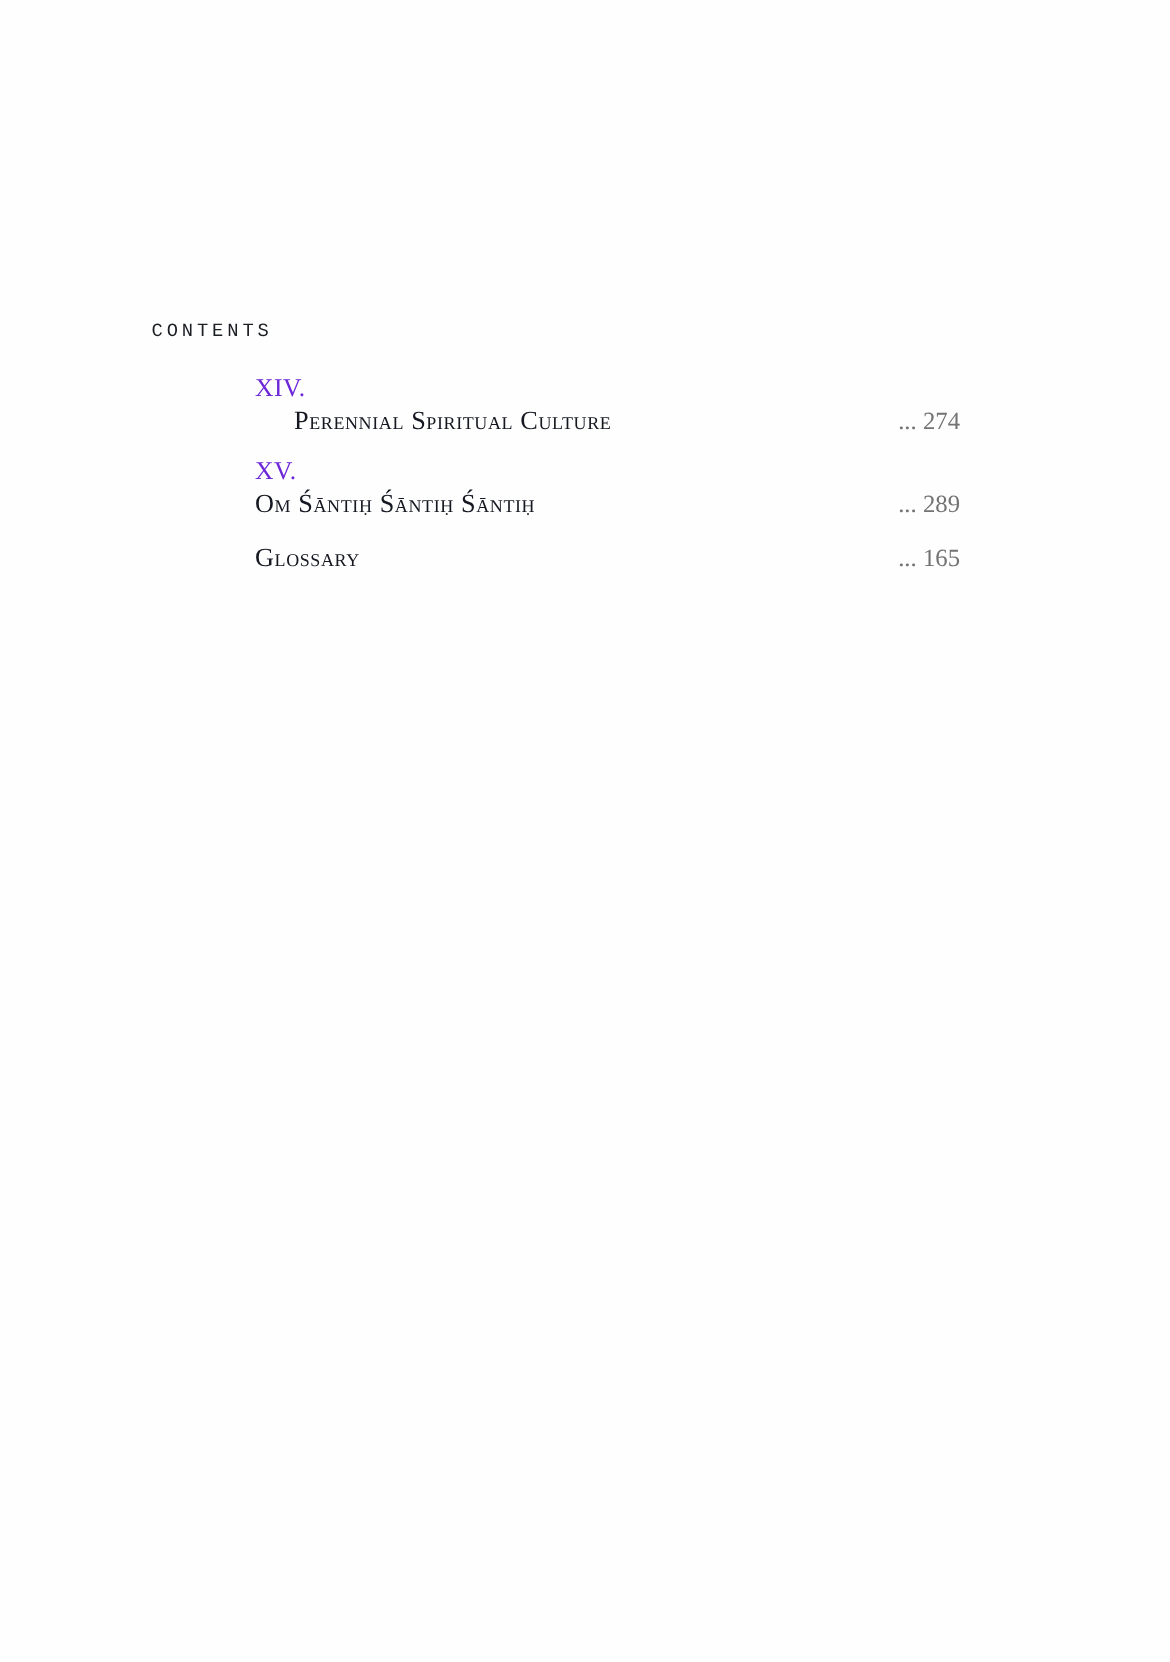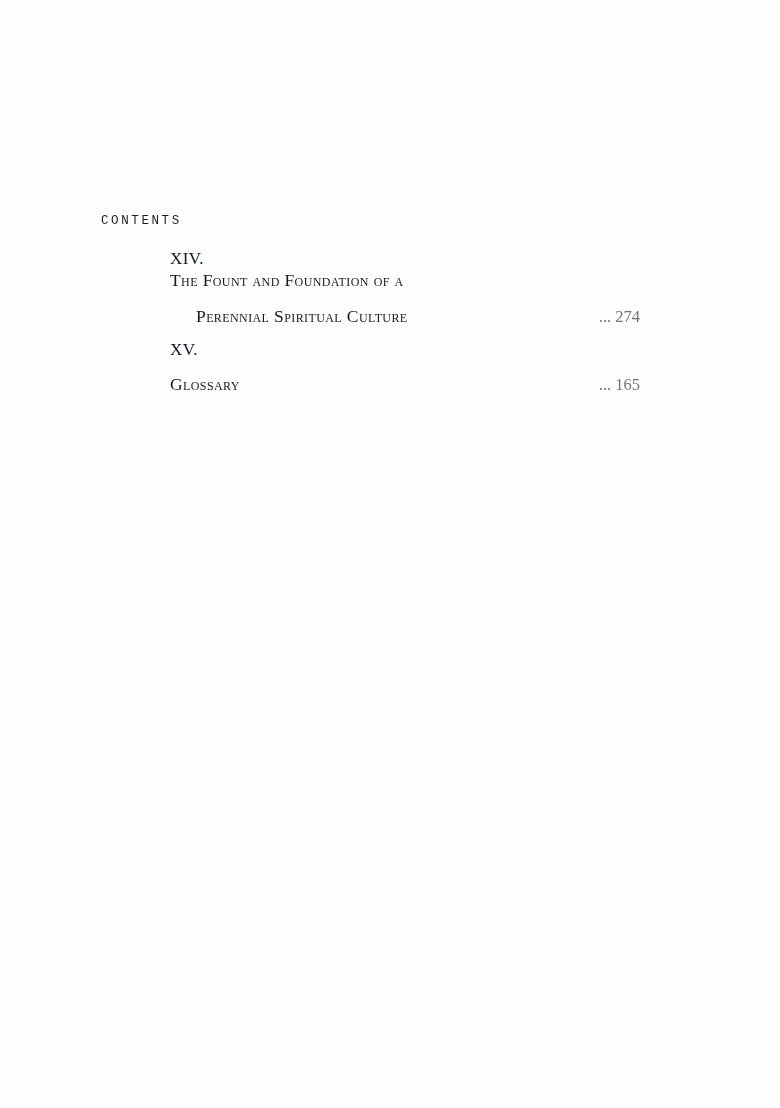--- a/index.html
+++ b/index.html
@@ -40,21 +40,21 @@
   }
 
   .entry {
     margin-bottom: 11px;
   }
 
   .numeral {
     font-family: "Liberation Serif", serif;
     font-size: 17px;
     letter-spacing: 0.4px;
-    color: #0f172a;
+    color: #6d28d9;
     line-height: 1.25;
   }
 
   .title-line {
     display: flex;
     align-items: baseline;
     justify-content: space-between;
     font-size: 17.5px;
     line-height: 1.3;
   }
@@ -95,31 +95,31 @@
 
 <div class="page">
 
   <div class="running-head">CONTENTS</div>
 
   <div class="toc">
 
     <div class="entry">
       <div class="numeral">XIV.</div>
       <div class="title-line">
-        <span class="title-text">The Fount and Foundation of a</span>
-        <span class="page-num"></span>
-      </div>
-      <div class="title-line">
         <span class="title-text indent">Perennial Spiritual Culture</span>
         <span class="page-num">... 274</span>
       </div>
     </div>
 
     <div class="entry gap-top">
       <div class="numeral">XV.</div>
+      <div class="title-line">
+        <span class="title-text">Om Śāntiḥ Śāntiḥ Śāntiḥ</span>
+        <span class="page-num">... 289</span>
+      </div>
     </div>
 
     <div class="entry glossary">
       <div class="title-line">
         <span class="title-text">Glossary</span>
         <span class="page-num">... 165</span>
       </div>
     </div>
 
   </div>

